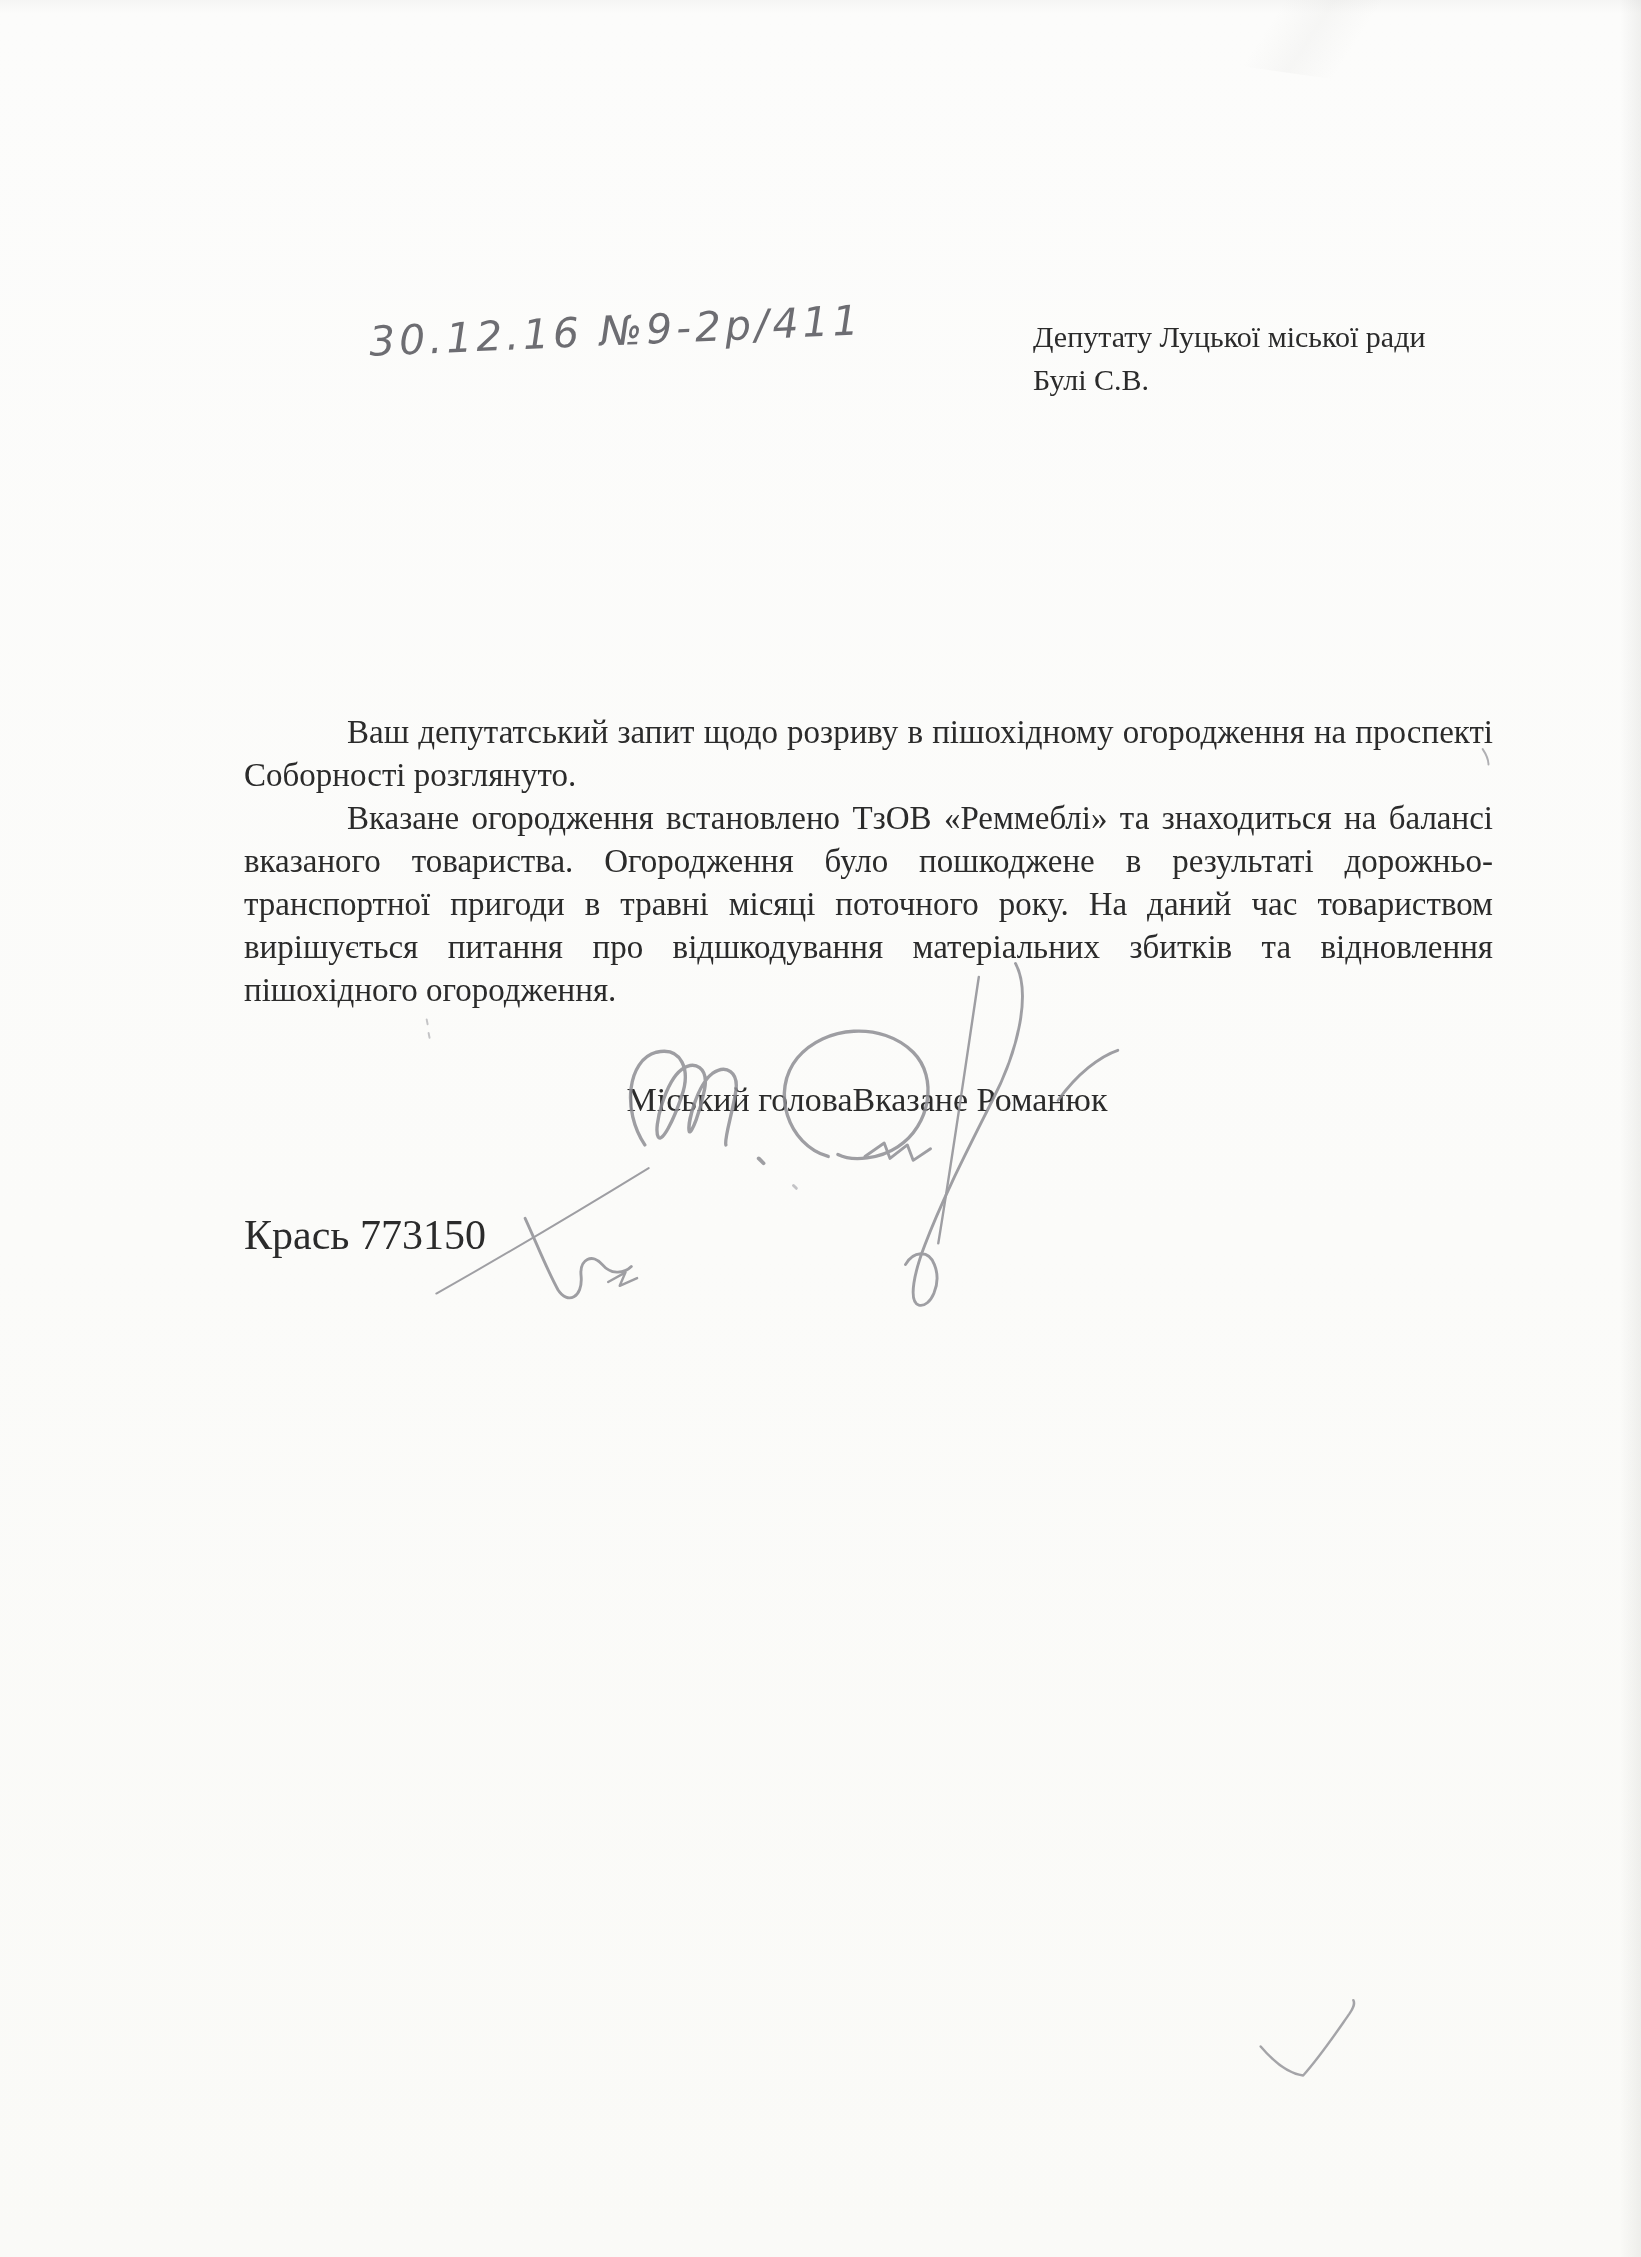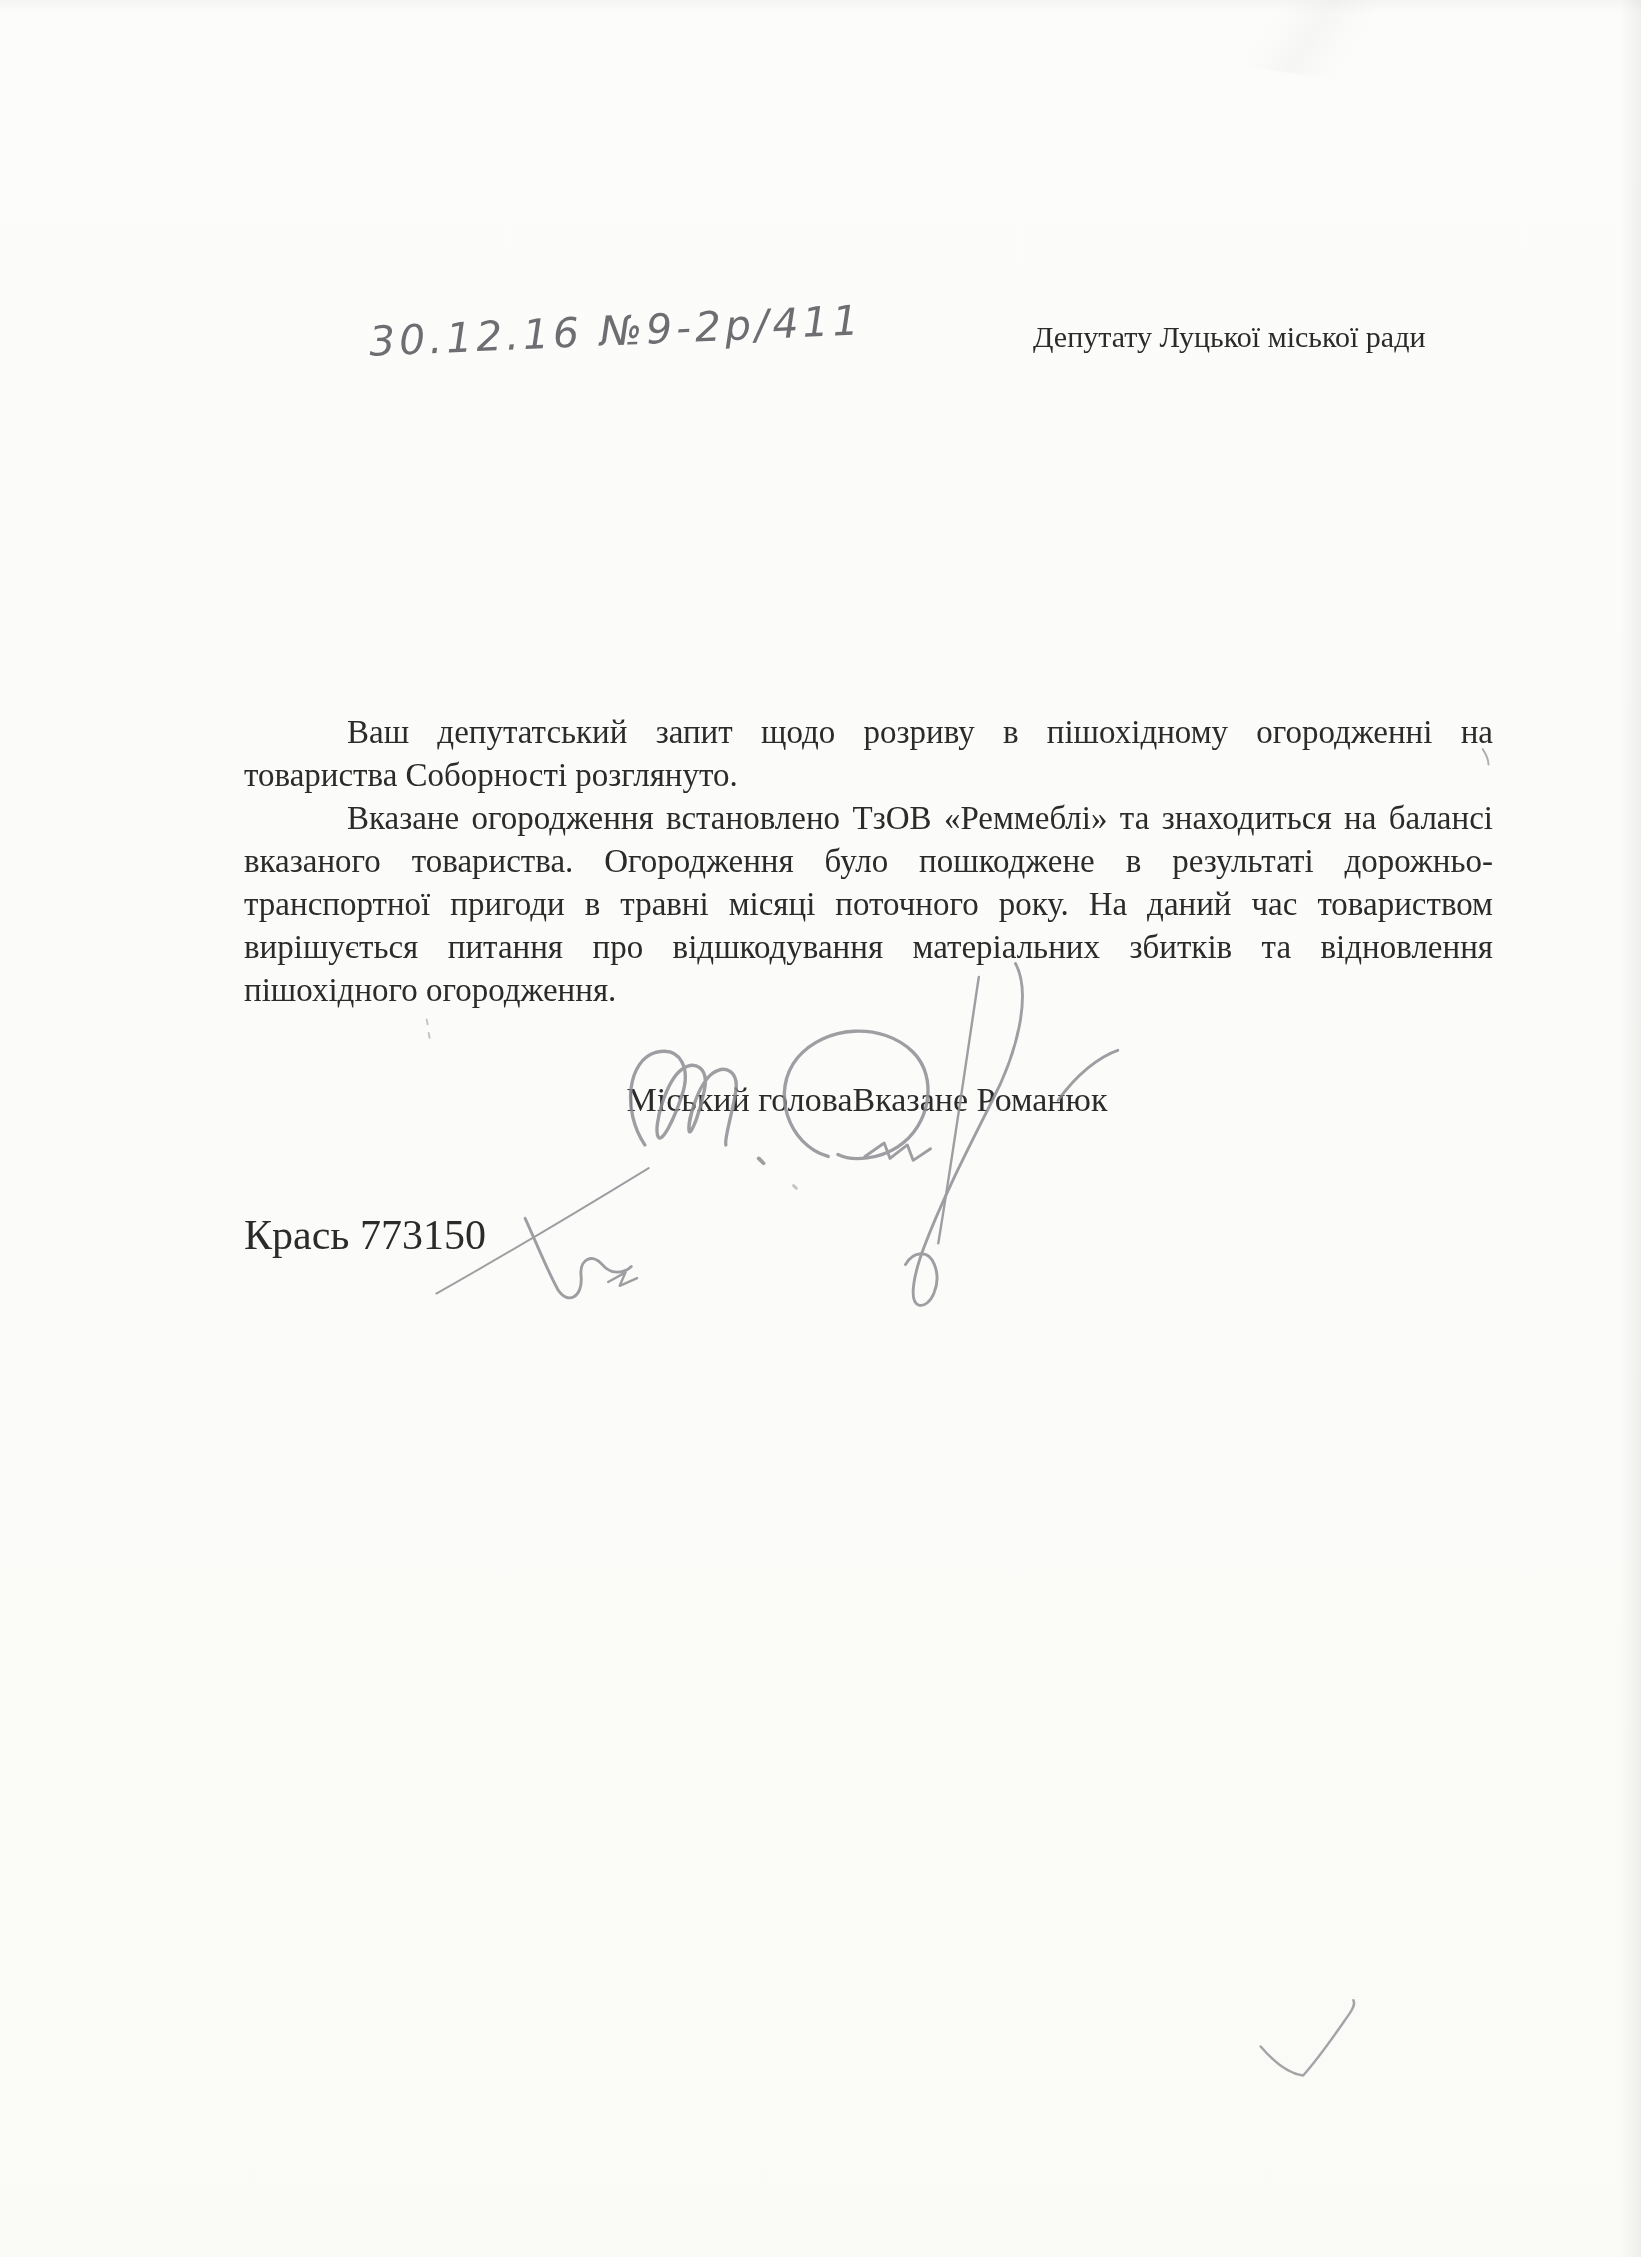--- a/index.html
+++ b/index.html
@@ -108,24 +108,25 @@
 <div class="page">
 
   <div class="edge-shade-top"></div>
   <div class="edge-shade-right"></div>
   <div class="crease-topright"></div>
 
   <div class="reg-note">30.12.16 №9-2р/411</div>
 
   <div class="recipient">
     <div>Депутату Луцької міської ради</div>
+    <div>Булі С.В.</div>
   </div>
 
   <div class="body-text">
-    <p>Ваш депутатський запит щодо розриву в пішохідному огородженні на товариства Соборності розглянуто.</p>
+    <p>Ваш депутатський запит щодо розриву в пішохідному огородження на проспекті Соборності розглянуто.</p>
     <p>Вказане огородження встановлено ТзОВ «Реммеблі» та знаходиться на балансі  вказаного товариства. Огородження було пошкоджене в результаті дорожньо-транспортної пригоди в травні місяці поточного року. На даний час товариством вирішується питання про відшкодування матеріальних збитків та відновлення пішохідного огородження.</p>
   </div>
 
   <div class="sig-row">
     <span>Міський голова</span>
     <span>Вказане Романюк</span>
   </div>
 
   <div class="footer-note">Крась 773150</div>
 

